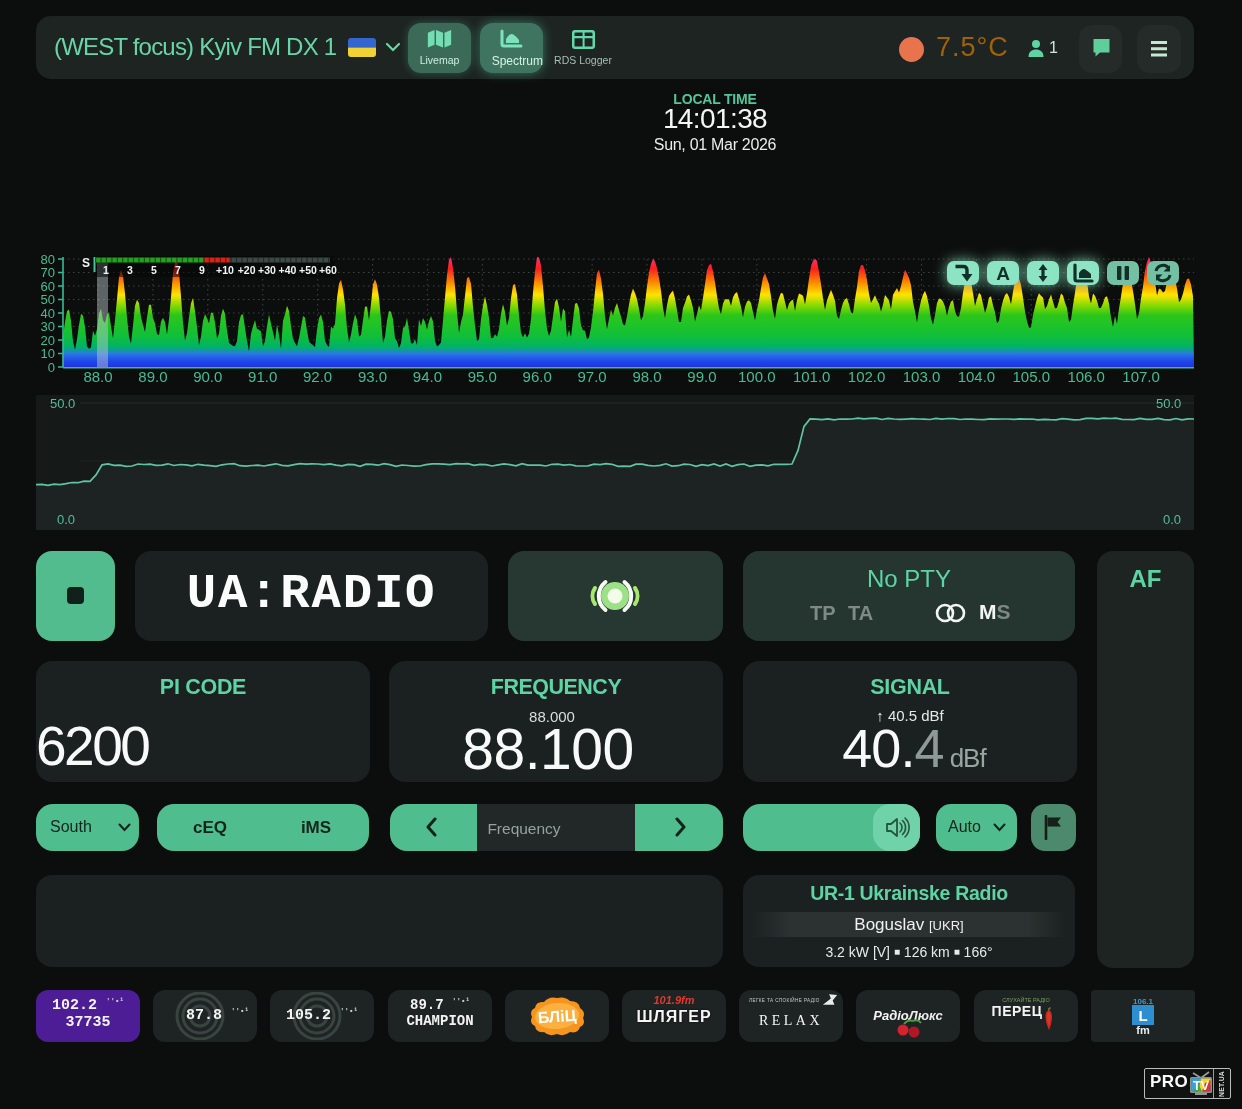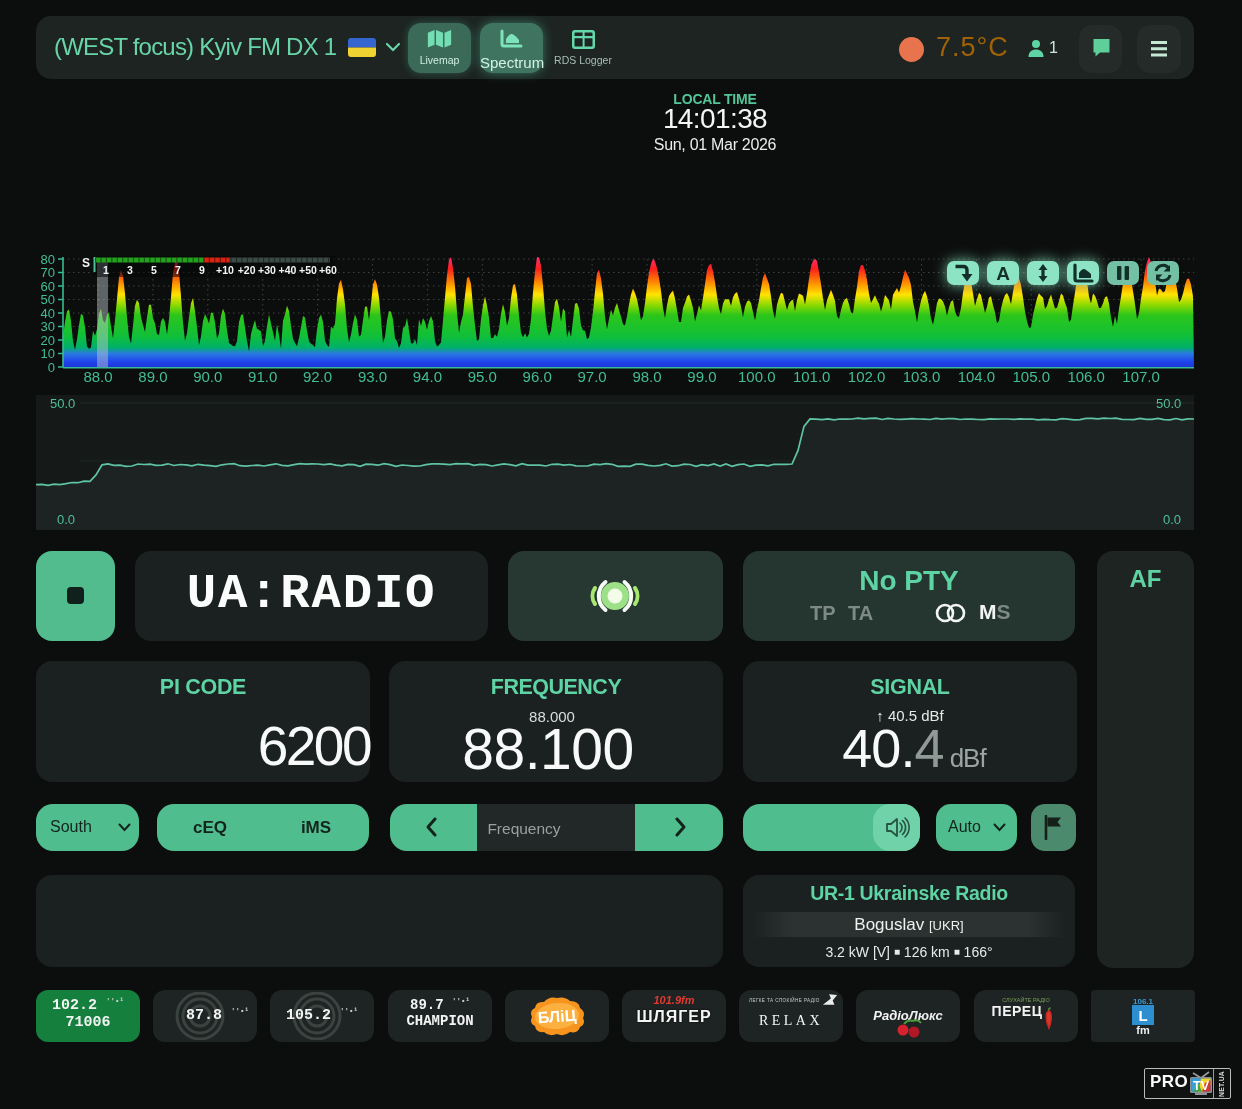--- a/index.html
+++ b/index.html
@@ -33,21 +33,21 @@
       <path d="M7.7 0 L14.3 2.5 V16.5 L7.7 14 Z" fill="#74ddb4"></path>
       <path d="M15.7 2.5 L22 0 V14 L15.7 16.5 Z" fill="#74ddb4"></path>
     </svg>
 <div class="abs" style="left:408px;top:54px;width:63px;height:14px;font-size:10.5px;color:#cdeee0;text-align:center">Livemap</div>
 
 <div class="abs" style="left:480px;top:23px;width:63px;height:50px;background:#3f7461;border-radius:13px;box-shadow:0 0 11px rgba(90,220,175,.45)"></div>
 <svg class="abs" style="left:499px;top:29px" width="25" height="20" viewBox="0 0 25 20">
       <path d="M3 2 V15 Q3 17 5 17 H22" stroke="#7ce3bc" stroke-width="3" fill="none" stroke-linecap="round"></path>
       <path d="M7 14 V10 Q11 3 15 6 Q18 8 20 11 V14 Z" fill="#7ce3bc"></path>
     </svg>
-<div class="abs" style="left:480px;top:54px;width:63px;height:14px;font-size:15px;color:#d5f2e6;text-align:left">Spectrum</div>
+<div class="abs" style="left:480px;top:54px;width:63px;height:14px;font-size:12px;color:#d5f2e6;text-align:right">Spectrum</div>
 
 <svg class="abs" style="left:572px;top:30px" width="23" height="19" viewBox="0 0 23 19">
       <path d="M0 3 Q0 0 3 0 H20 Q23 0 23 3 V16 Q23 19 20 19 H3 Q0 19 0 16 Z M2.5 8.2 H10.6 V16.6 H3.4 Q2.5 16.6 2.5 15.7 Z M12.6 8.2 H20.5 V15.7 Q20.5 16.6 19.6 16.6 H12.6 Z M2.5 6 V3.3 Q2.5 2.4 3.4 2.4 H10.6 V6 Z M12.6 6 V2.4 H19.6 Q20.5 2.4 20.5 3.3 V6 Z" fill="#63d8ab" fill-rule="evenodd"></path>
     </svg>
 <div class="abs" style="left:548px;top:54px;width:70px;height:14px;font-size:10.5px;color:#a8beb5;text-align:center">RDS Logger</div>
 
 <div class="abs" style="left:899px;top:37px;width:25px;height:25px;border-radius:50%;background:#e8744e"></div>
 <div class="abs" style="left:936px;top:32px;font-size:27px;color:#a16207;letter-spacing:1px">7.5°C</div>
 <svg class="abs" style="left:1026px;top:38px" width="20" height="20" viewBox="0 0 20 20">
       <circle cx="10" cy="6" r="4" fill="#5ed3a4"></circle>
@@ -279,35 +279,35 @@
 <svg class="abs" style="left:578px;top:568px" width="74" height="56" viewBox="0 0 74 56">
   <circle cx="37" cy="28" r="14" fill="#9ce187"></circle>
   <circle cx="37" cy="28" r="7.5" fill="#f3fbe9"></circle>
   <path d="M27.5 14 A 18 18 0 0 0 27.5 42" stroke="#f6fbf4" stroke-width="4" fill="none" stroke-linecap="round"></path>
   <path d="M46.5 14 A 18 18 0 0 1 46.5 42" stroke="#f6fbf4" stroke-width="4" fill="none" stroke-linecap="round"></path>
   <path d="M17 20 A 14 14 0 0 0 17 36" stroke="#a8e770" stroke-width="4" fill="none" stroke-linecap="round"></path>
   <path d="M57 20 A 14 14 0 0 1 57 36" stroke="#a8e770" stroke-width="4" fill="none" stroke-linecap="round"></path>
 </svg>
 
 <div class="abs" style="left:743px;top:551px;width:332px;height:90px;background:#253630;border-radius:16px"></div>
-<div class="abs" style="left:743px;top:565px;width:332px;text-align:center;font-size:28px;font-weight:bold;color:#5ed3a4">No PTY</div>
+<div class="abs" style="left:743px;top:565px;width:332px;text-align:center;font-size:24px;font-weight:normal;color:#5ed3a4">No PTY</div>
 <div class="abs" style="left:810px;top:602px;font-size:20px;font-weight:bold;color:#7d8a85">TP</div>
 <div class="abs" style="left:848px;top:602px;font-size:20px;font-weight:bold;color:#7d8a85">TA</div>
 <svg class="abs" style="left:935px;top:603px" width="31" height="20" viewBox="0 0 31 20">
       <circle cx="10" cy="10" r="8" stroke="#f2f5f4" stroke-width="2.6" fill="none"></circle>
       <circle cx="21" cy="10" r="8" stroke="#f2f5f4" stroke-width="2.6" fill="none"></circle>
     </svg>
 <div class="abs" style="left:979px;top:600px;font-size:21px;font-weight:bold"><span style="color:#f2f5f4">M</span><span style="color:#7d8a85">S</span></div>
 
 <div class="abs" style="left:1097px;top:551px;width:97px;height:417px;background:#1d2422;border-radius:16px"></div>
 <div class="abs" style="left:1097px;top:565px;width:97px;text-align:center;font-size:24px;font-weight:bold;color:#5ed3a4">AF</div>
 
 <div class="card" style="left:36px;top:661px;width:334px;height:121px"></div>
 <div class="abs" style="left:36px;top:675px;width:334px;text-align:center;font-size:21.5px;font-weight:bold;color:#5ed3a4;letter-spacing:-0.3px">PI CODE</div>
-<div class="abs" style="left:36px;top:714px;width:334px;text-align:right;font-size:55px;color:#f7faf9;letter-spacing:-2.5px">6200</div>
+<div class="abs" style="left:36px;top:714px;width:334px;text-align:left;font-size:55px;color:#f7faf9;letter-spacing:-2.5px">6200</div>
 
 <div class="card" style="left:389px;top:661px;width:334px;height:121px"></div>
 <div class="abs" style="left:389px;top:675px;width:334px;text-align:center;font-size:21.5px;font-weight:bold;color:#5ed3a4;letter-spacing:-0.5px">FREQUENCY</div>
 <div class="abs" style="left:385px;top:708px;width:334px;text-align:center;font-size:15px;color:#d8dedc">88.000</div>
 <div class="abs" style="left:381px;top:716px;width:334px;text-align:center;font-size:57px;color:#f7faf9;letter-spacing:-0.5px">88.100</div>
 
 <div class="card" style="left:743px;top:661px;width:334px;height:121px"></div>
 <div class="abs" style="left:743px;top:675px;width:334px;text-align:center;font-size:21.5px;font-weight:bold;color:#5ed3a4;letter-spacing:-0.3px">SIGNAL</div>
 <div class="abs" style="left:743px;top:707px;width:334px;text-align:center;font-size:15px;color:#e4e9e7"><b>↑</b> 40.5 dBf</div>
 <div class="abs" style="left:747px;top:717px;width:334px;text-align:center;font-size:54px;color:#f7faf9;letter-spacing:-1px"><span>40.</span><span style="color:#8f9a96">4</span><span style="font-size:26px;color:#9aa5a1">&nbsp;dBf</span></div>
@@ -353,23 +353,23 @@
     </svg>
 
 <div class="card" style="left:36px;top:875px;width:687px;height:92px"></div>
 
 <div class="card" style="left:743px;top:875px;width:332px;height:92px"></div>
 <div class="abs" style="left:752px;top:912px;width:314px;height:25px;background:linear-gradient(90deg,rgba(62,70,68,0) 0%,rgba(62,70,68,.45) 12%,rgba(62,70,68,.45) 88%,rgba(62,70,68,0) 100%)"></div>
 <div class="abs" style="left:743px;top:882px;width:332px;text-align:center;font-size:19.5px;font-weight:bold;color:#5ed3a4;letter-spacing:-0.3px">UR-1 Ukrainske Radio</div>
 <div class="abs" style="left:743px;top:915px;width:332px;text-align:center;font-size:17px;color:#eef1f0">Boguslav <span style="font-size:13px">[UKR]</span></div>
 <div class="abs" style="left:743px;top:944px;width:332px;text-align:center;font-size:14px;color:#e6eae8">3.2 kW [V] <span style="font-size:10px;vertical-align:2px">■</span> 126 km <span style="font-size:10px;vertical-align:2px">■</span> 166°</div>
 
-<div class="abs" style="left:36px;top:990px;width:104px;height:52px;background:#15803d;border-radius:12px;overflow:hidden">
+<div class="abs" style="left:36px;top:990px;width:104px;height:52px;background:#4c1d95;border-radius:12px;overflow:hidden">
       <div style="font-family:'Liberation Mono',monospace;font-weight:bold;font-size:15px;color:#f2f4f3;text-align:center;margin-top:7px">102.2 <span style="font-size:7.5px;vertical-align:6px;letter-spacing:0;color:#cfd4d2">''•¹</span></div>
-      <div style="font-family:'Liberation Mono',monospace;font-weight:bold;font-size:15px;color:#f2f4f3;text-align:center">71006</div>
+      <div style="font-family:'Liberation Mono',monospace;font-weight:bold;font-size:15px;color:#f2f4f3;text-align:center">37735</div>
     </div>
 <div class="abs" style="left:153px;top:990px;width:104px;height:52px;background:#1e2423;border-radius:12px;overflow:hidden">
       <svg class="abs" style="left:18px;top:2px" width="58" height="48" viewBox="0 0 58 48">
         <g stroke="#3a433f" fill="none">
           <circle cx="29" cy="24" r="10" stroke-width="3"></circle>
           <circle cx="29" cy="24" r="17" stroke-width="3"></circle>
           <circle cx="29" cy="24" r="23" stroke-width="3"></circle>
         </g>
       </svg>
       <div class="abs" style="font-family:'Liberation Mono',monospace;font-weight:bold;font-size:15px;color:#f2f4f3;left:0;top:17px;width:96px;text-align:right">87.8 <span style="font-size:7.5px;vertical-align:6px;letter-spacing:0;color:#cfd4d2">''•¹</span></div>

